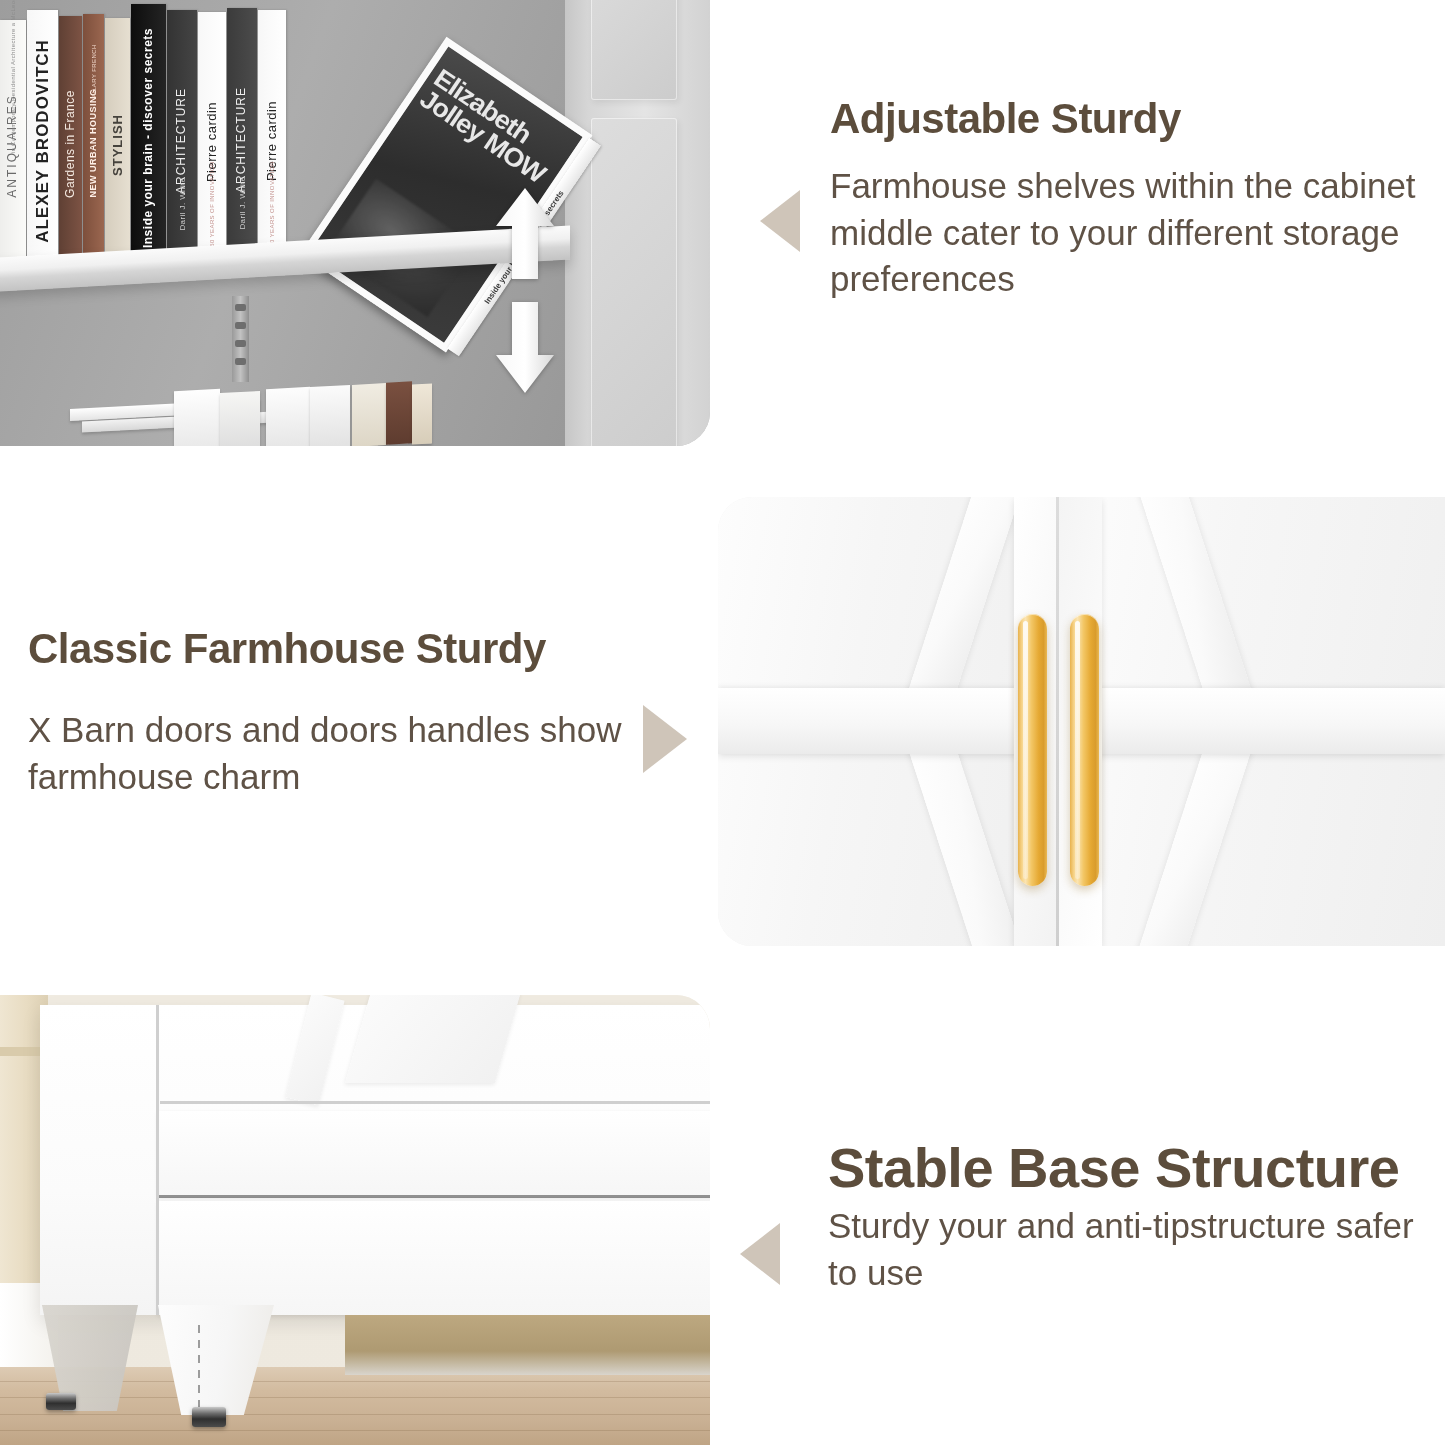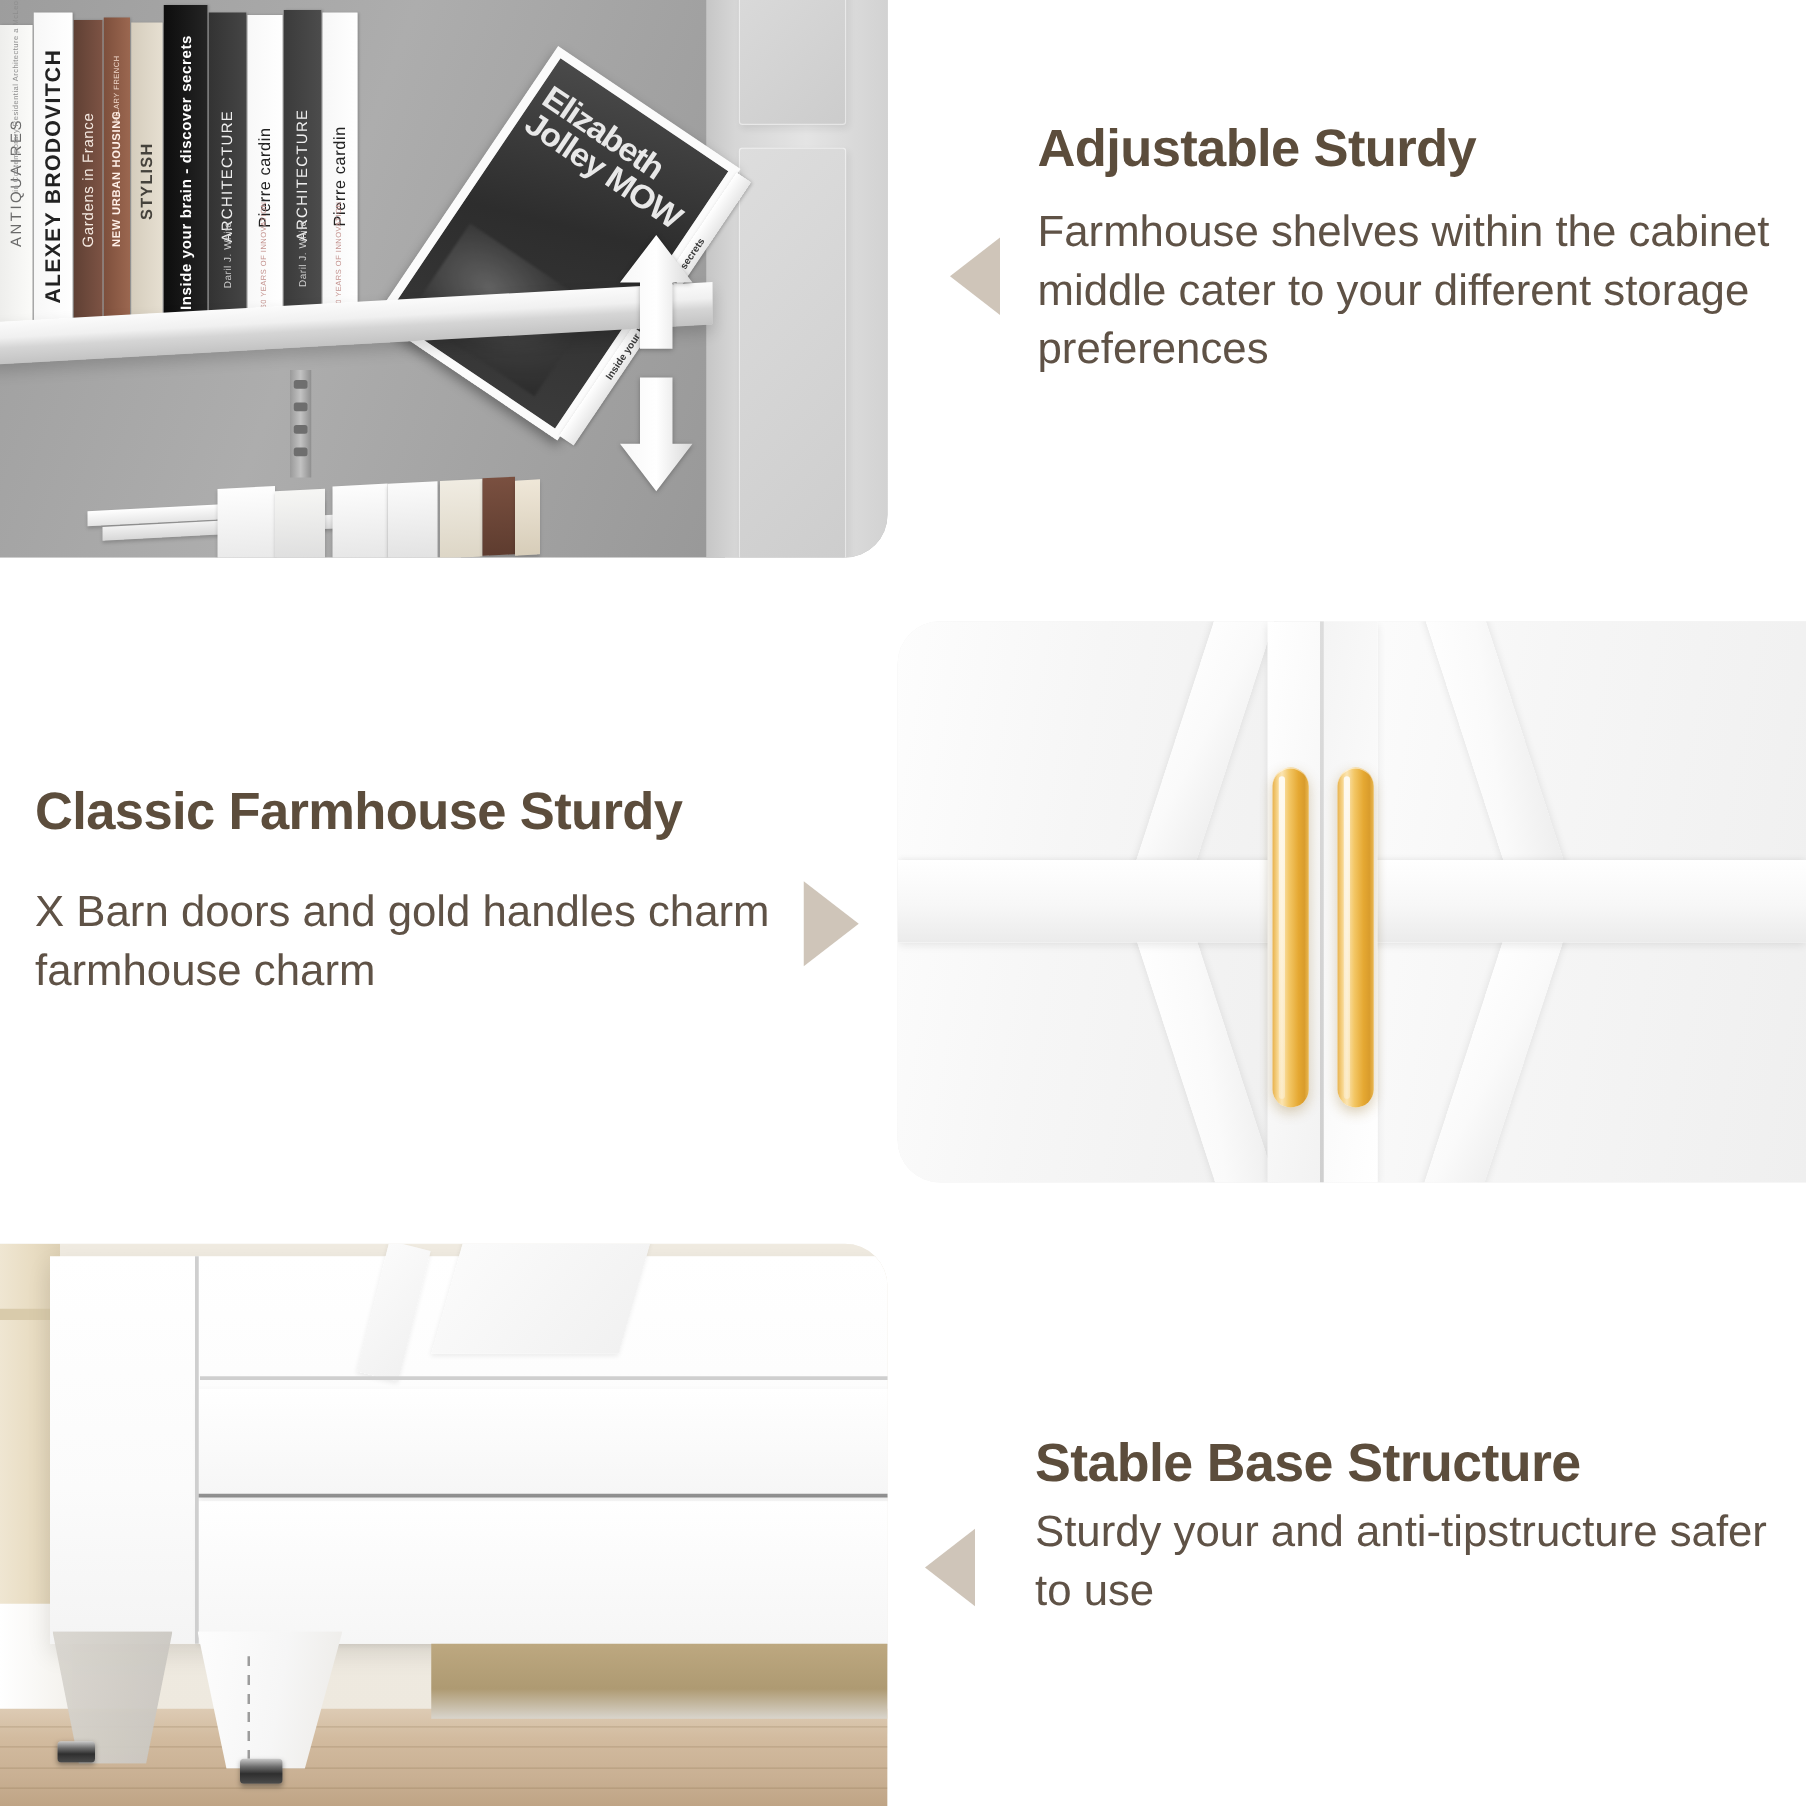--- a/index.html
+++ b/index.html
@@ -388,21 +388,21 @@
 </div>
 
 <div class="textblock" style="left:760px;top:95px;width:680px;">
   <div class="arrow arrow-left" style="left:0px;top:95px;"></div>
   <div class="feat-title" style="position:absolute;left:70px;top:0;font-size:42px;">Adjustable Sturdy</div>
   <div class="feat-body" style="position:absolute;left:70px;top:68px;width:612px;font-size:35px;">Farmhouse shelves within the cabinet middle cater to your different storage preferences</div>
 </div>
 
 <div class="textblock" style="left:28px;top:625px;width:680px;">
   <div class="feat-title" style="position:absolute;left:0;top:0;font-size:42px;">Classic Farmhouse Sturdy</div>
-  <div class="feat-body" style="position:absolute;left:0;top:82px;width:620px;font-size:35px;">X Barn doors and gold handles charm farmhouse charm</div>
+  <div class="feat-body" style="position:absolute;left:0;top:82px;width:620px;font-size:35px;">X Barn doors and doors handles show farmhouse charm</div>
   <div class="arrow arrow-right" style="left:615px;top:80px;"></div>
 </div>
 
 <div class="panel" id="panel-doors">
   <div class="door left">
     <div class="slat diag" style="left:228px;top:-84px;transform:rotate(18deg);"></div>
     <div class="slat diag" style="left:228px;top:200px;transform:rotate(-18deg);"></div>
     <div class="horiz-band" style="top:191px;"></div>
     <div class="slat" style="left:296px;top:0;width:44px;height:449px;background:linear-gradient(100deg,#ffffff,#f2f2f2);"></div>
   </div>
@@ -445,15 +445,15 @@
   <div class="toe-gap"></div>
   <div class="leg" id="leg-back"></div>
   <div class="leg" id="leg-front"></div>
   <div class="leg-seam"></div>
   <div class="foot" id="foot-back"></div>
   <div class="foot" id="foot-front"></div>
 </div>
 
 <div class="textblock" style="left:740px;top:1135px;width:700px;">
   <div class="arrow arrow-left" style="left:0px;top:88px;"></div>
-  <div class="feat-title" style="position:absolute;left:88px;top:12px;font-size:43px;">Stable Base Structure</div>
+  <div class="feat-title" style="position:absolute;left:88px;top:0;font-size:56px;">Stable Base Structure</div>
   <div class="feat-body" style="position:absolute;left:88px;top:68px;width:612px;font-size:35px;">Sturdy your and anti-tipstructure safer to use</div>
 </div>
 
 </body></html>

